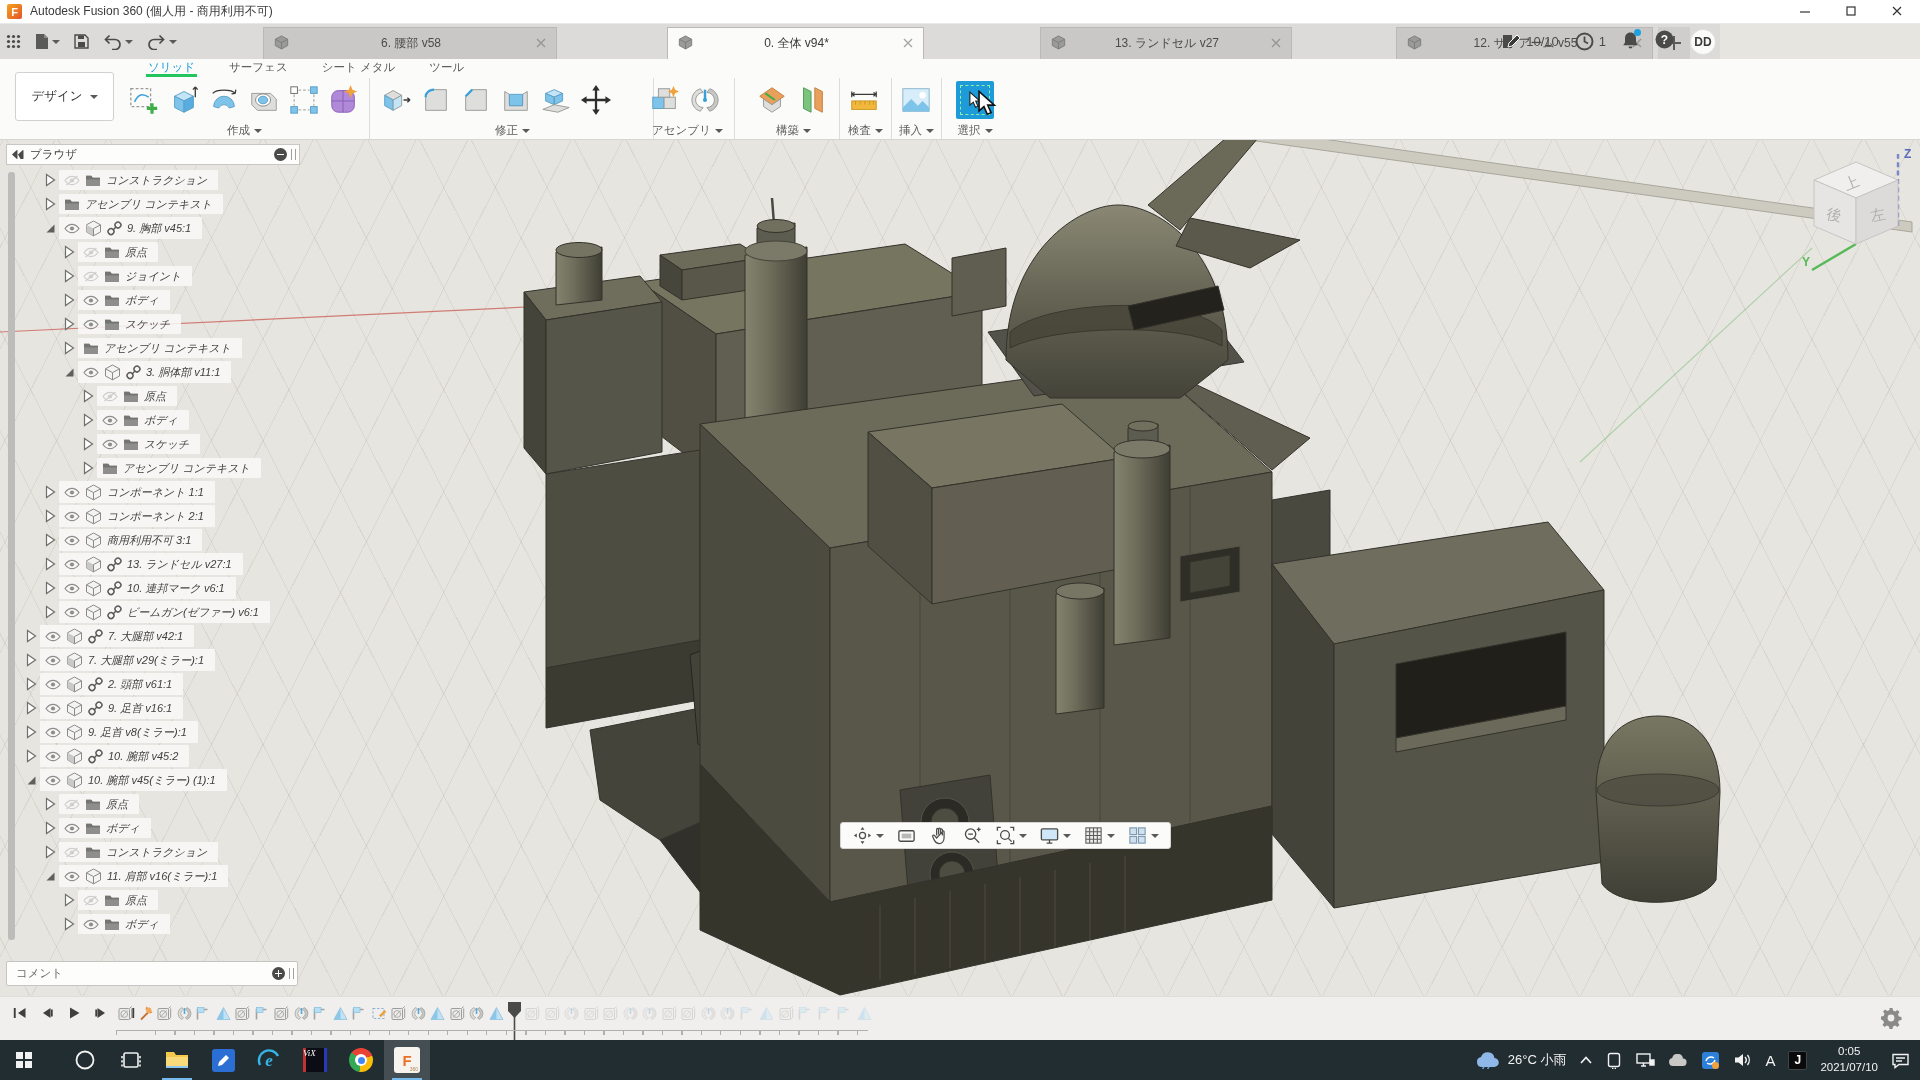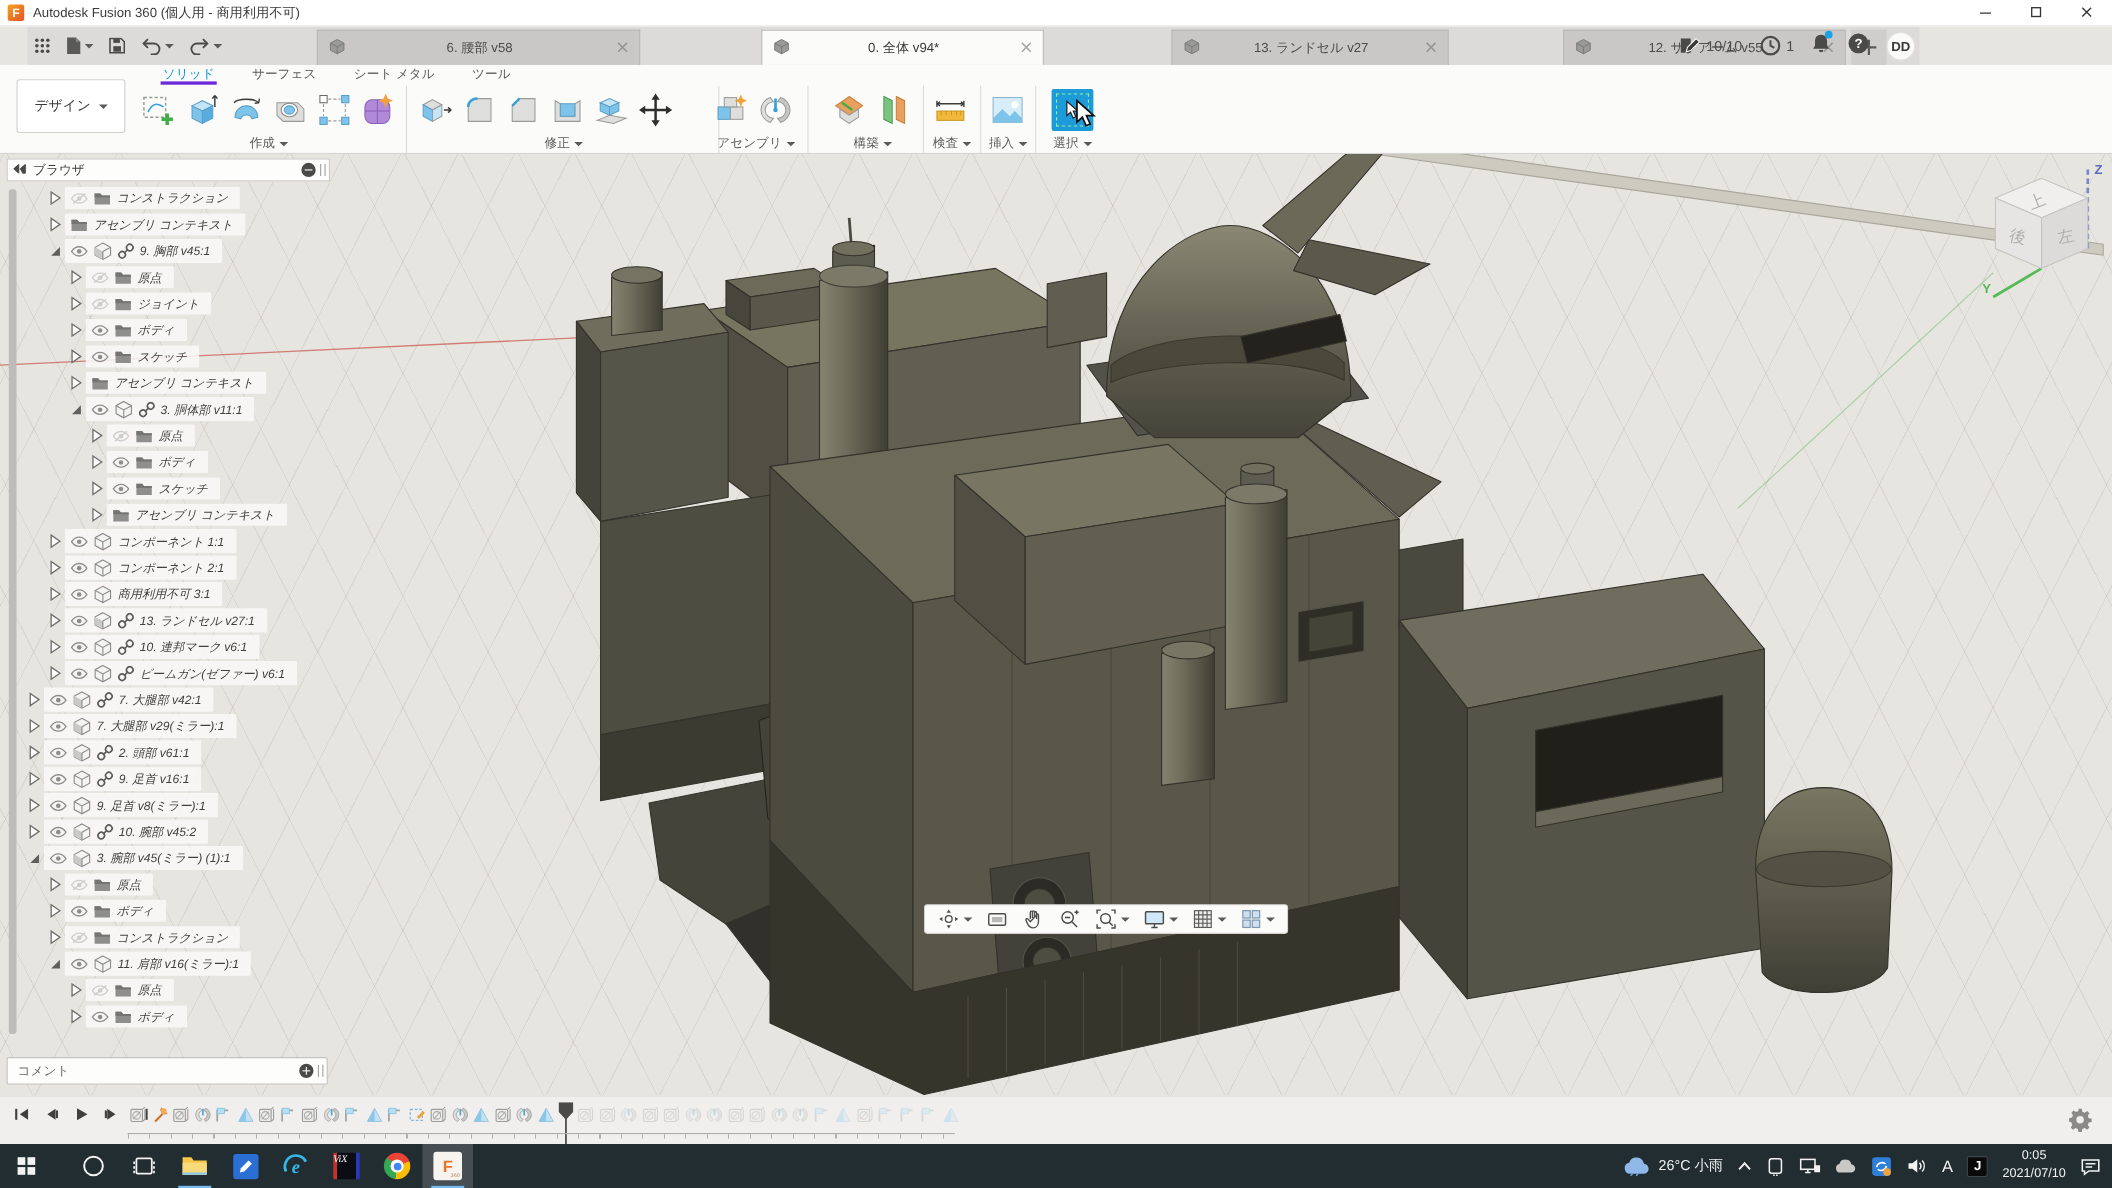--- a/index.html
+++ b/index.html
@@ -8,21 +8,21 @@
 
   
   .titlebar { position:absolute; left:0; top:0; width:1920px; height:24px; background:#ffffff; display:flex; align-items:center; z-index:60; border-bottom:1px solid #e8e8e6;}
   .fusion-logo { width:15px; height:15px; margin-left:7px; border-radius:2px; background:linear-gradient(135deg,#f6a21c,#e2542a); color:#fff; font-size:11px; font-weight:bold; display:flex; align-items:center; justify-content:center; }
   .title-text { margin-left:8px; font-size:12px; color:#3a3a3a; }
   .wincontrols { margin-left:auto; display:flex; height:24px; }
   .winbtn { width:46px; height:24px; display:flex; align-items:center; justify-content:center; }
   .winbtn svg { stroke:#333; stroke-width:1.2; fill:none; }
 
   
-  .tabbar { position:absolute; left:0; top:24px; width:1720px; height:35px; background:#dcdbd9; z-index:55;margin-left:25px; }
+  .tabbar { position:absolute; left:0; top:24px; width:1720px; height:35px; background:#dcdbd9; z-index:55; }
   .tb-left { position:absolute; left:6px; top:0; height:35px; display:flex; align-items:center; gap:14px; }
   .tb-ic { display:flex; align-items:center; gap:3px; }
   .tb-ic svg { display:block; }
   .caret { width:0; height:0; border-left:4px solid transparent; border-right:4px solid transparent; border-top:4px solid #5a5a58; display:inline-block; }
   .dtab { position:absolute; top:3px; height:32px; background:#c9c8c6; border:1px solid #bab9b7; border-bottom:none; display:flex; align-items:center; padding:0 10px; font-size:12px; color:#4c4c4a; }
   .dtab.active { background:#fbfbfa; color:#3a3a3a; }
   .dtab .cubeic { margin-right:7px; }
   .dtab .lbl { flex:1; text-align:center; }
   .dtab .closex { margin-left:10px; opacity:.65; }
   .newtab { position:absolute; left:1658px; top:3px; width:32px; height:32px; background:#cfcecc; display:flex; align-items:center; justify-content:center; }
@@ -31,21 +31,21 @@
   .badge-num { font-size:13px; color:#4c4c4a; }
   .avatar { width:26px; height:26px; border-radius:50%; background:#fbfbfa; color:#3a3a3a; font-size:12px; font-weight:bold; display:flex; align-items:center; justify-content:center; border:1px solid #e0e0de; }
   .bell-wrap { position:relative; }
   .bell-dot { position:absolute; right:-2px; top:-2px; width:7px; height:7px; border-radius:50%; background:#1da1e0; }
 
   
   .ribbon { position:absolute; left:0; top:59px; width:1920px; height:81px; background:#fbfbfa; border-bottom:1px solid #d6d5d3; z-index:50; }
   .ws-btn { position:absolute; left:15px; top:13px; width:99px; height:49px; background:#fff; border:1px solid #d2d1cf; border-radius:3px; display:flex; align-items:center; justify-content:center; gap:7px; font-size:12.5px; color:#3a3a3a; }
   .env-tabs { position:absolute; left:146px; top:0; height:18px; display:flex; gap:30px; }
   .env-tab { font-size:11.5px; color:#5a5a58; padding:1px 2px 3px; }
-  .env-tab.active { color:#0a96d8; border-bottom:3px solid #6d28d9; }
+  .env-tab.active { color:#0a96d8; border-bottom:3px solid #22c55e; }
   .rgroup { position:absolute; top:19px; height:61px; border-right:1px solid #dddcda; }
   .rgroup:last-child { border-right:none; }
   .ricons { display:flex; align-items:center; gap:4px; height:44px; padding:0 6px; }
   .ricon { width:36px; height:40px; display:flex; align-items:center; justify-content:center; }
   .rlabel { text-align:center; font-size:11.5px; color:#5c5c5a; display:flex; align-items:center; justify-content:center; gap:4px; margin-top:1px; }
   .sel-btn { width:38px; height:38px; background:#1c9bd8; border-radius:2px; position:relative; display:flex; align-items:center; justify-content:center; }
   .sel-btn .dash { position:absolute; inset:4px; border:1.5px dashed #8ff0a0; }
 
   
   .canvas { position:absolute; left:0; top:140px; width:1920px; height:900px; background-color:#e7e5e0;
@@ -1228,21 +1228,21 @@
                 <circle cx="8" cy="5.5" r="2.1" fill="#8e8e8c"></circle>
               </svg>
             </span>
             <span style="display:inline-flex;">
               <svg width="17" height="17" viewBox="0 0 17 17">
                 <path d="M8.5 1L15.5 4.8V12L8.5 15.8 1.5 12V4.8Z" fill="#f4f4f2" stroke="#8a8a88"></path>
                 <path d="M1.5 4.8L8.5 8.6V15.8L1.5 12Z" fill="#c9c9c7"></path>
                 <path d="M8.5 8.6L15.5 4.8M8.5 8.6V15.8" fill="none" stroke="#8a8a88"></path>
               </svg>
             </span>
-            <span class="tlabel">3. 腕部 v45(ミラー) (1):1</span>
+            <span class="tlabel">10. 腕部 v45(ミラー) (1):1</span>
           </span>
         </div>
         <div class="trow" style="padding-left: 29px;">
           <span class="texp">
             <svg width="12" height="14" viewBox="0 0 12 14">
               <path d="M2.5 1.5l8 5.5-8 5.5z" fill="#fdfdfc" stroke="#6f6f6d" stroke-width="1.2"></path>
             </svg>
           </span>
           <span class="tpill">
             <span style="display:inline-flex;">

